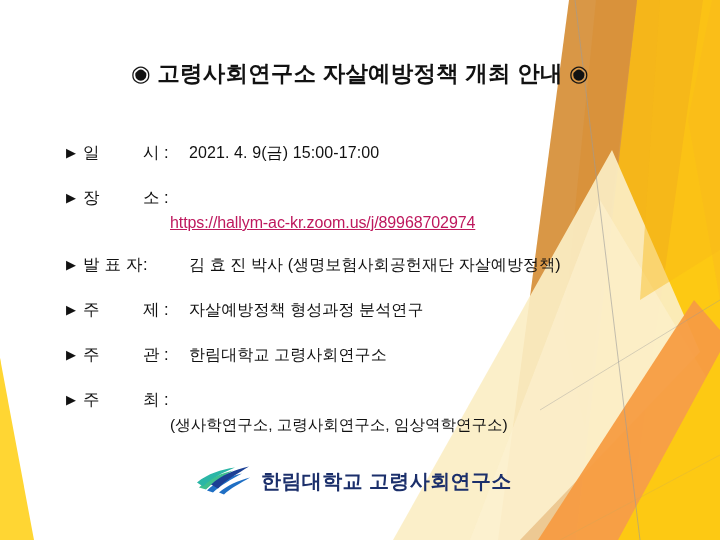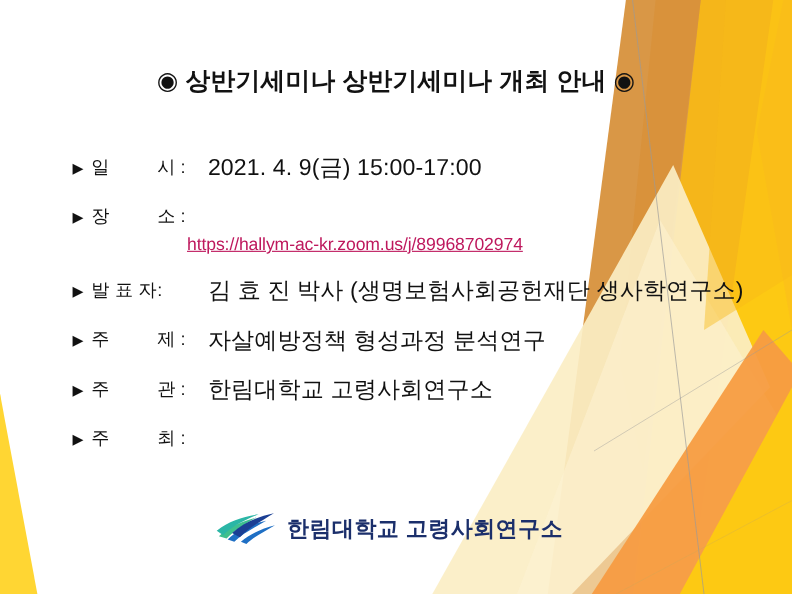--- a/index.html
+++ b/index.html
@@ -71,21 +71,21 @@
     letter-spacing: 0.2px;
   }
   .label-b {
     flex: 0 0 46px;
     width: 46px;
     font-size: 16.5px;
     line-height: 25px;
     color: #111111;
   }
   .value {
-    font-size: 21px;
+    font-size: 16px;
     line-height: 25px;
     color: #111111;
     letter-spacing: 0.1px;
   }
   .subline {
     padding-left: 104px;
     font-size: 16.5px;
     line-height: 24px;
     white-space: nowrap;
   }
@@ -166,21 +166,21 @@
 
     <polygon points="712,0 720,0 720,300 688,120" fill="#fbc11a" opacity="0.85"></polygon>
 
     <polygon points="660,0 720,0 720,250 640,300" fill="#f9bb18" opacity="0.45"></polygon>
 
     <line x1="575" y1="0" x2="640" y2="540" stroke="#9a9a9a" stroke-width="0.8" opacity="0.75"></line>
     <line x1="540" y1="410" x2="720" y2="300" stroke="#9a9a9a" stroke-width="0.7" opacity="0.55"></line>
     <line x1="560" y1="540" x2="720" y2="455" stroke="#c8a85a" stroke-width="0.7" opacity="0.4"></line>
   </svg>
 
-  <div class="title">◉ 상반기세미나  상반기세미나 개최 안내 ◉</div>
+  <div class="title">◉ 고령사회연구소  자살예방정책 개최 안내 ◉</div>
 
   <div class="body-list">
 
     <div class="row spacer-lg">
       <div class="row-main">
         <span class="bullet">▶</span>
         <span class="label-a">일</span>
         <span class="label-b"><span>시</span> <span>:</span></span>
         <span class="value">2021. 4. 9(금) 15:00-17:00</span>
       </div>
@@ -195,21 +195,21 @@
       <div class="subline">
         <span class="url">https://hallym-ac-kr.zoom.us/j/89968702974</span>
       </div>
     </div>
 
     <div class="row spacer-lg">
       <div class="row-main">
         <span class="bullet">▶</span>
         <span class="label-a">발 표 자</span>
         <span class="label-b"><span></span><span>:</span></span>
-        <span class="value">김 효 진 박사 (생명보험사회공헌재단 생사학연구소)</span>
+        <span class="value">김 효 진 박사 (생명보험사회공헌재단 자살예방정책)</span>
       </div>
     </div>
 
     <div class="row spacer-lg">
       <div class="row-main">
         <span class="bullet">▶</span>
         <span class="label-a">주</span>
         <span class="label-b"><span>제</span> <span>:</span></span>
         <span class="value">자살예방정책 형성과정 분석연구</span>
       </div>
@@ -222,20 +222,23 @@
         <span class="label-b"><span>관</span> <span>:</span></span>
         <span class="value">한림대학교 고령사회연구소</span>
       </div>
     </div>
 
     <div class="row">
       <div class="row-main">
         <span class="bullet">▶</span>
         <span class="label-a">주</span>
         <span class="label-b"><span>최</span> <span>:</span></span>
+      </div>
+      <div class="subline">
+        <span class="subline-plain">(생사학연구소, 고령사회연구소, 임상역학연구소)</span>
       </div>
     </div>
 
   </div>
 
   <div class="logo">
     <svg class="logo-mark" viewBox="0 0 116 66" width="58" height="34">
       <path d="M6 46 C26 26, 52 18, 74 12 C56 22, 36 34, 20 50 Z" fill="#3fbf8f"></path>
       <path d="M2 36 C24 18, 50 10, 78 6 C54 16, 30 28, 14 44 Z" fill="#2bb6a6"></path>
       <path d="M22 52 C40 34, 64 24, 92 18 C70 30, 48 42, 34 56 Z" fill="#1f6fc4"></path>

